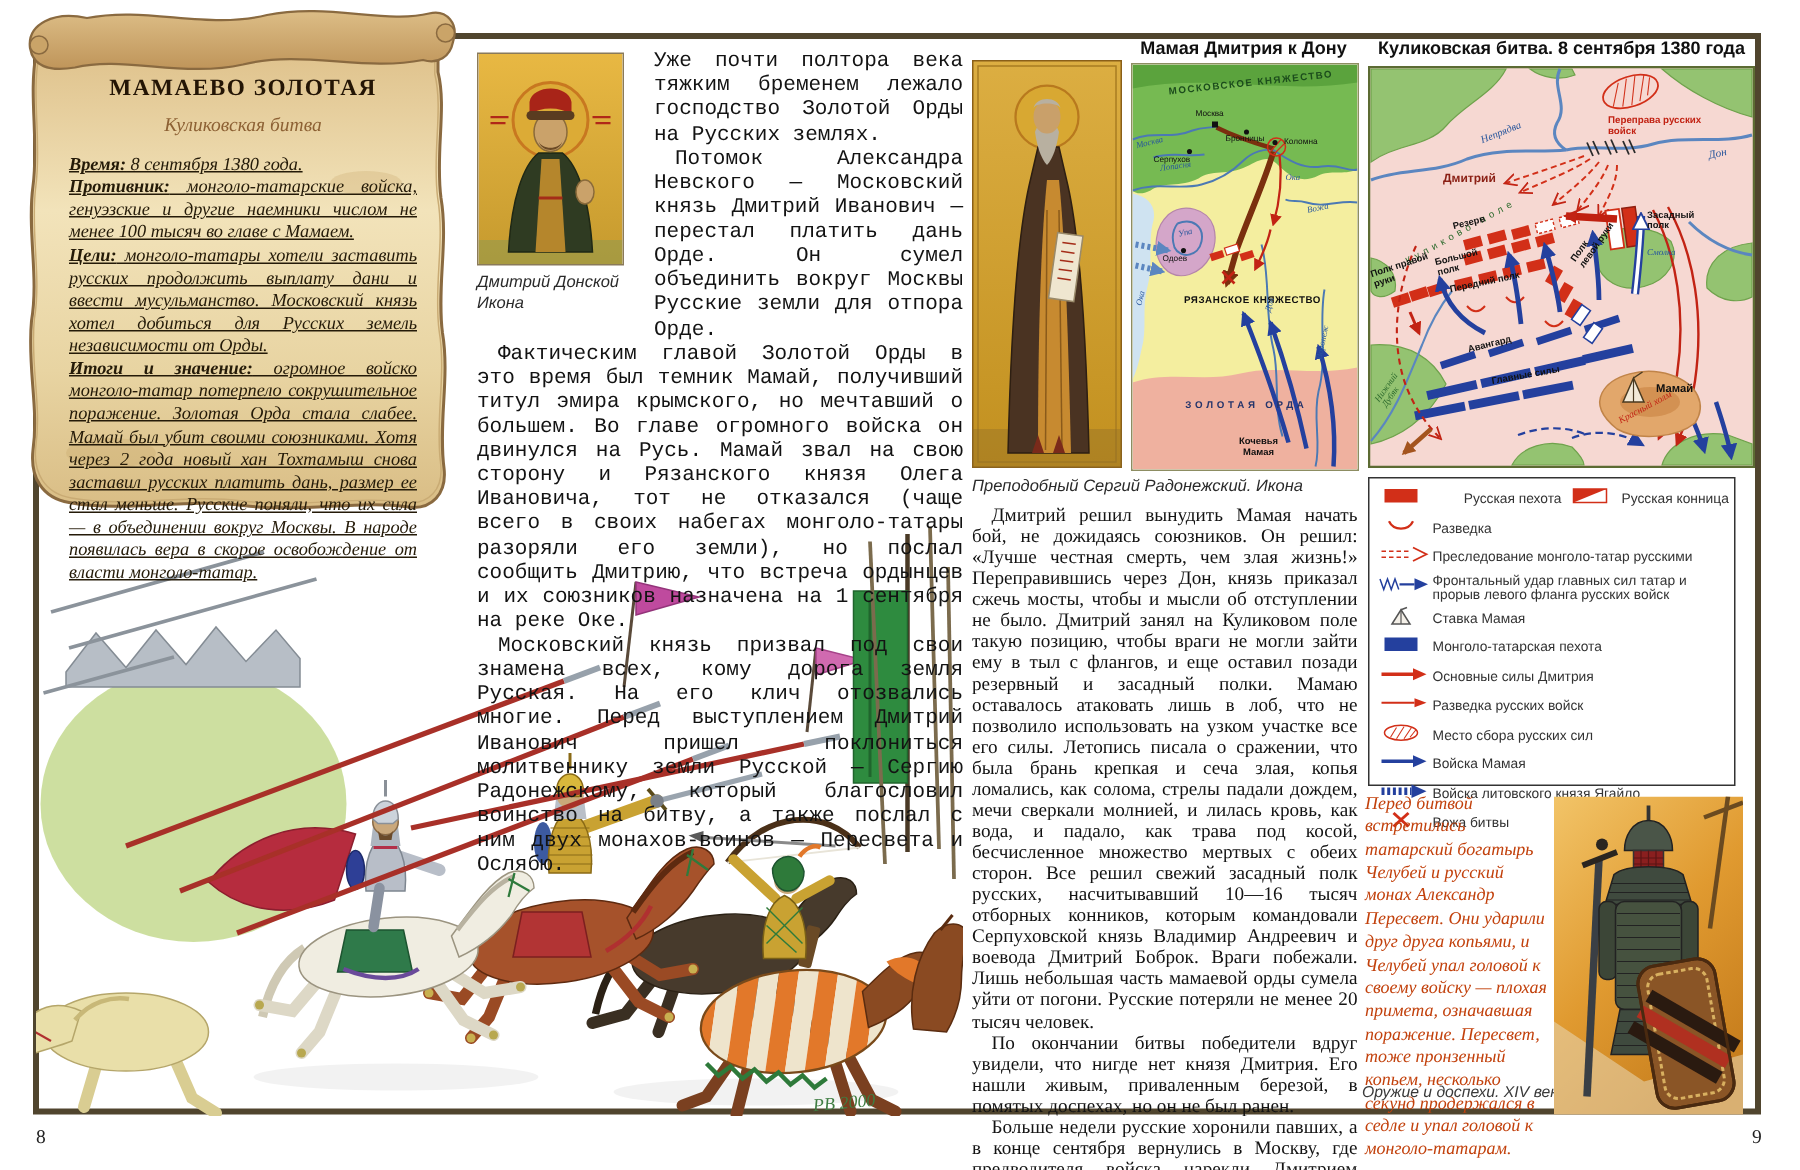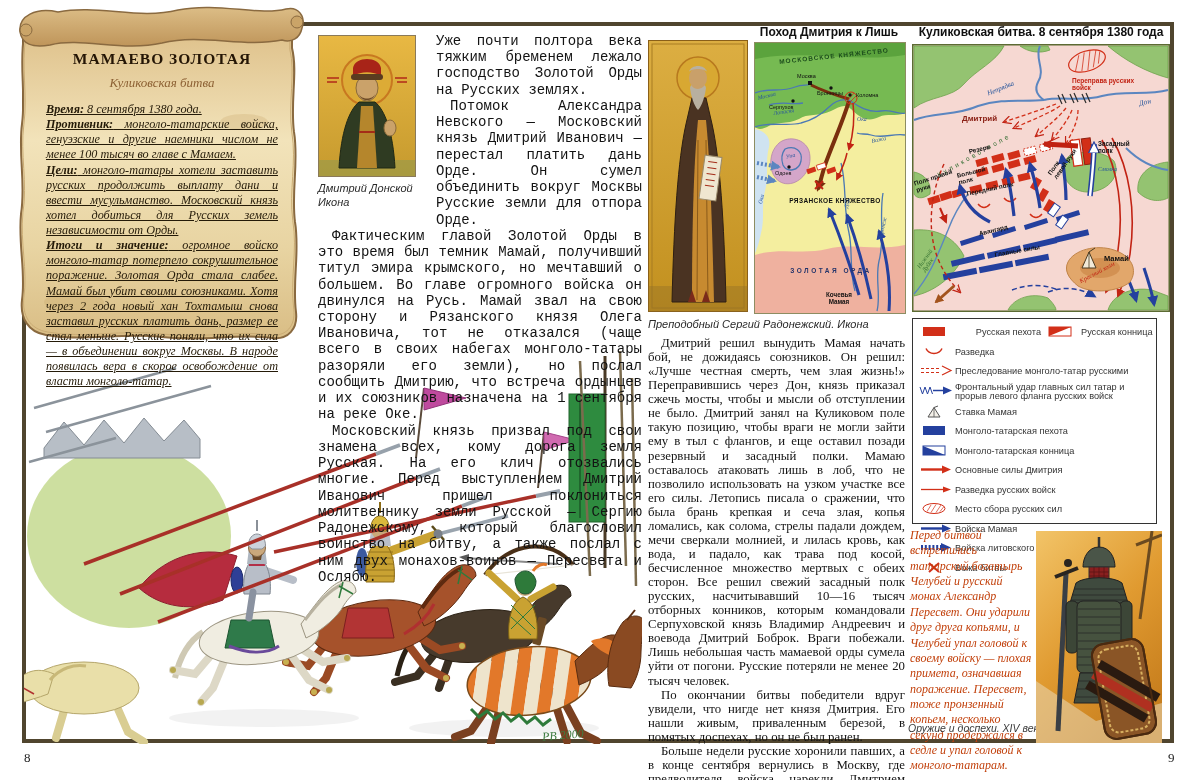--- a/index.html
+++ b/index.html
@@ -365,21 +365,21 @@
       <path d="M58,250 L62,262 L54,262 Z" fill="#7a2a1a"></path>
   </svg>
   <div class="sergius-cap">Преподобный Сергий Радонежский. Икона</div>
 
   <div class="rtext">
     <p>Дмитрий решил вынудить Мамая начать бой, не дожидаясь союзников. Он решил: «Лучше честная смерть, чем злая жизнь!» Переправившись через Дон, князь приказал сжечь мосты, чтобы и мысли об отступлении не было. Дмитрий занял на Куликовом поле такую позицию, чтобы враги не могли зайти ему в тыл с флангов, и еще оставил позади резервный и засадный полки. Мамаю оставалось атаковать лишь в лоб, что не позволило использовать на узком участке все его силы. Летопись писала о сражении, что была брань крепкая и сеча злая, копья ломались, как солома, стрелы падали дождем, мечи сверкали молнией, и лилась кровь, как вода, и падало, как трава под косой, бесчисленное множество мертвых с обеих сторон. Все решил свежий засадный полк русских, насчитывавший 10—16 тысяч отборных конников, которым командовали Серпуховской князь Владимир Андреевич и воевода Дмитрий Боброк. Враги побежали. Лишь небольшая часть мамаевой орды сумела уйти от погони. Русские потеряли не менее 20 тысяч человек.</p>
     <p>По окончании битвы победители вдруг увидели, что нигде нет князя Дмитрия. Его нашли живым, приваленным березой, в помятых доспехах, но он не был ранен.</p>
     <p>Больше недели русские хоронили павших, а в конце сентября вернулись в Москву, где предводителя войска нарекли Дмитрием Донским.</p>
   </div>
 
-  <div class="map-title" style="left:744px;top:25px;width:170px;">Поход Дмитрия к Лишь</div>
+  <div class="map-title" style="left:744px;top:25px;width:170px;">Мамая Дмитрия к Дону</div>
   <div class="map cmap">
     <svg width="150" height="270" viewBox="0 0 150 270">
       <defs>
         <marker id="cBr" markerUnits="userSpaceOnUse" markerWidth="11" markerHeight="11" refX="8" refY="5.5" orient="auto">
             <path d="M0,0 L11,5.5 L0,11 Z" fill="#7a2f0e"></path>
           </marker>
         <marker id="cR" markerUnits="userSpaceOnUse" markerWidth="8" markerHeight="8" refX="6" refY="4" orient="auto">
             <path d="M0,0 L8,4 L0,8 Z" fill="#c22314"></path>
           </marker>
         <marker id="cB" markerUnits="userSpaceOnUse" markerWidth="10" markerHeight="10" refX="8" refY="5" orient="auto">
@@ -676,27 +676,20 @@
       <span class="llab">Ставка Мамая</span>
     </div>
     <div class="lrow">
       <span class="lsym"><svg width="40" height="13">
             <rect x="8" y="2" width="22" height="9" fill="#24409e"></rect>
           </svg></span>
       <span class="llab">Монголо-татарская пехота</span>
     </div>
     <div class="lrow">
       <span class="lsym"><svg width="40" height="13">
-            <rect x="8" y="2" width="22" height="9" fill="#fff" stroke="#24409e"></rect>
-            <polygon points="8,2 8,11 30,11" fill="#24409e"></polygon>
-          </svg></span>
-      <span class="llab">Монголо-татарская конница</span>
-    </div>
-    <div class="lrow">
-      <span class="lsym"><svg width="40" height="13">
             <line x1="6" y1="6.5" x2="27" y2="6.5" stroke="#d22f18" stroke-width="2.4"></line>
             <polygon points="27,2.5 36,6.5 27,10.5" fill="#d22f18"></polygon>
           </svg></span>
       <span class="llab">Основные силы Дмитрия</span>
     </div>
     <div class="lrow">
       <span class="lsym"><svg width="40" height="13">
             <line x1="6" y1="6.5" x2="28" y2="6.5" stroke="#d22f18" stroke-width="1.3"></line>
             <polygon points="28,3.5 36,6.5 28,9.5" fill="#d22f18"></polygon>
           </svg></span>

